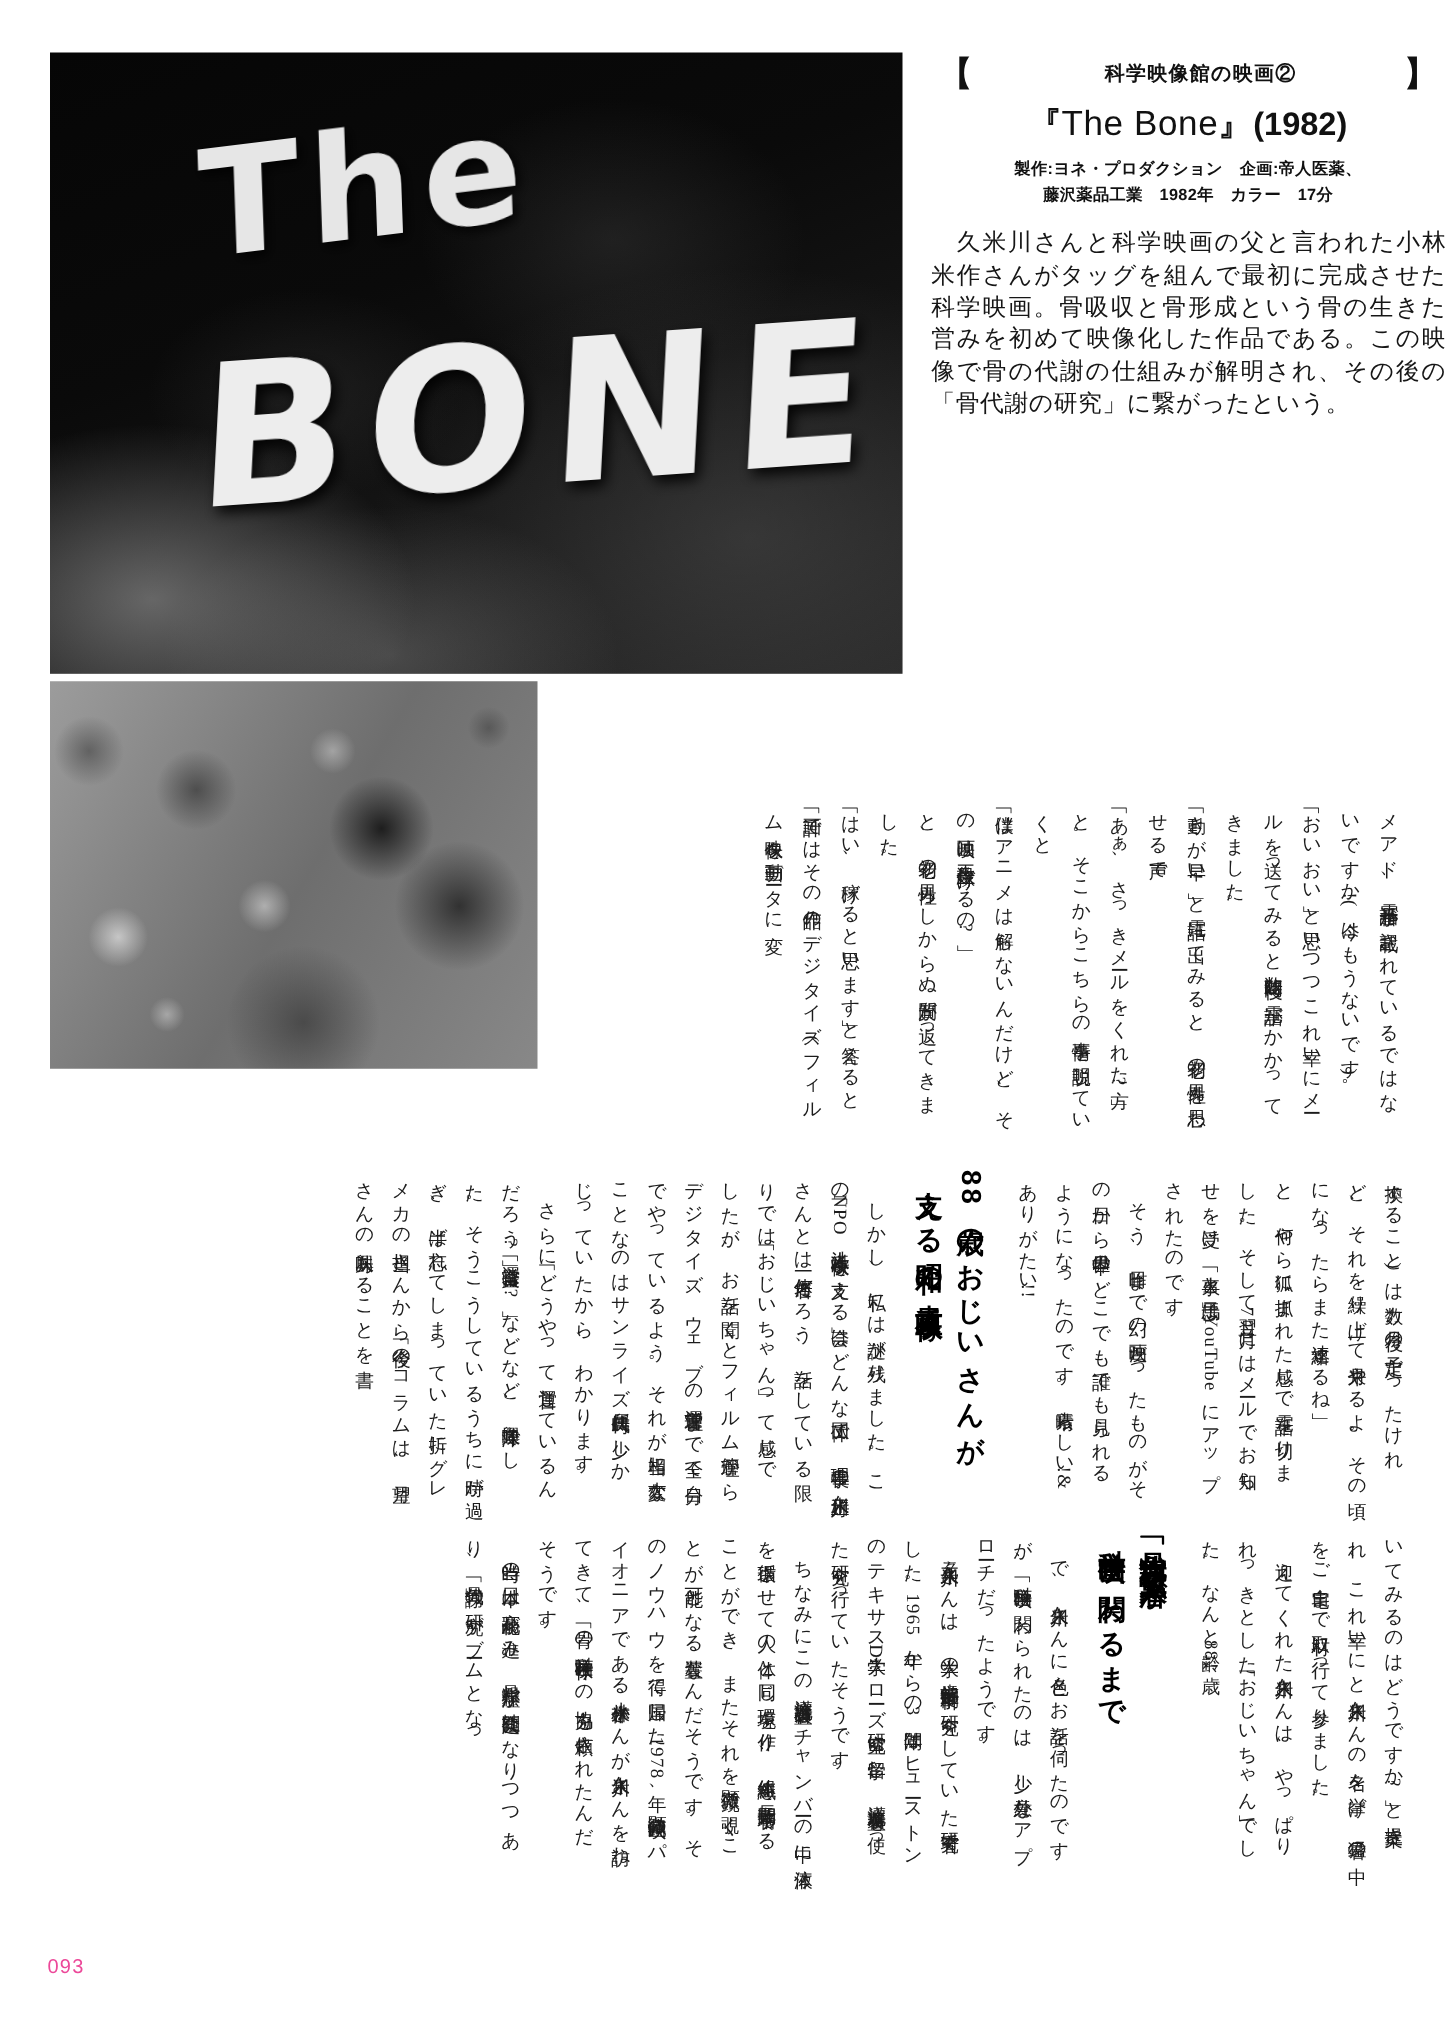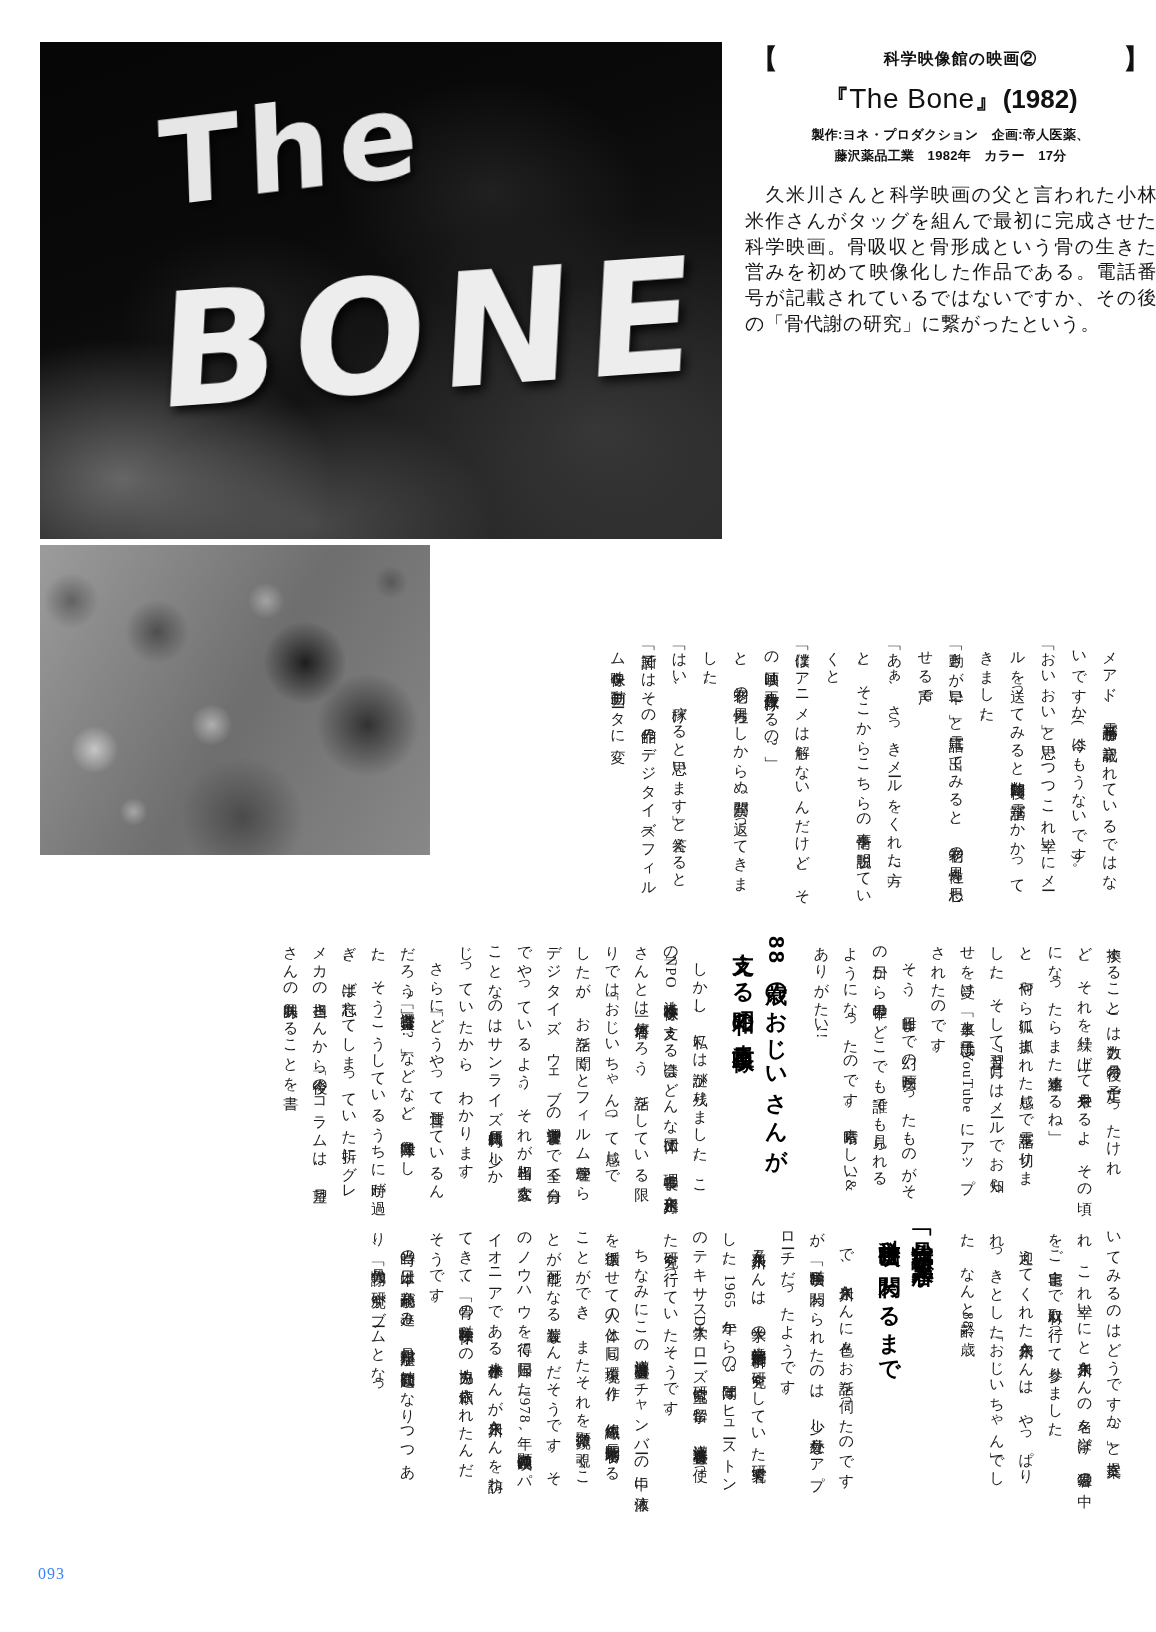--- a/index.html
+++ b/index.html
@@ -62,22 +62,22 @@
   .v p{margin:0;}
   .plist{display:contents;}
   .v h3{font-family:"Liberation Sans",sans-serif;font-weight:bold;color:#000;
         font-size:22px;line-height:1.5;letter-spacing:2.5px;margin:0 13px;
         white-space:pre-line;}
   .v-mid{left:453px;top:641px;width:672px;height:258px;line-height:2.05;}
   .v-b1{left:38px;top:936px;width:1090px;height:258px;}
   .v-b2{left:38px;top:1222px;width:1090px;height:266px;}
 
   
-  .pageno{position:absolute;left:38px;top:1565px;font-family:Liberation Serif, serif;
-          font-size:16px;color:#3b82f6;letter-spacing:1px;}
+  .pageno{position:absolute;left:38px;top:1565px;font-family:Liberation Sans, sans-serif;
+          font-size:16px;color:#ec4899;letter-spacing:1px;}
 </style>
 </head>
 <body>
 
 <div class="page">
 
   <div class="film-still">
     <span class="film-title-the">The</span>
     <span class="film-title-bone">BONE</span>
   </div>
@@ -90,21 +90,21 @@
       <span class="hdr-series-label">科学映像館の映画②</span>
       <span class="hdr-bracket">】</span>
     </div>
     <div class="hdr-title-row">
       <span class="hdr-quote">『</span><span class="hdr-title">The Bone</span><span class="hdr-quote">』</span><span class="hdr-year">(1982)</span>
     </div>
     <p class="hdr-credits">製作:ヨネ・プロダクション　企画:帝人医薬、
 藤沢薬品工業　1982年　カラー　17分</p>
   </div>
 
-  <p class="intro">　久米川さんと科学映画の父と言われた小林米作さんがタッグを組んで最初に完成させた科学映画。骨吸収と骨形成という骨の生きた営みを初めて映像化した作品である。電話番号が記載されているではないですか、その後の「骨代謝の研究」に繋がったという。</p>
+  <p class="intro">　久米川さんと科学映画の父と言われた小林米作さんがタッグを組んで最初に完成させた科学映画。骨吸収と骨形成という骨の生きた営みを初めて映像化した作品である。この映像で骨の代謝の仕組みが解明され、その後の「骨代謝の研究」に繋がったという。</p>
 
   <div class="v v-mid">
     <div class="plist"><p>メアド、電話番号が記載されているではないですか!(今はもうないです)。</p><p>「おいおい」と思いつつこれ幸いにメールを送ってみると数時間後に電話がかかってきました。</p><p>「動きが早い!」と電話に出てみると、初老の男性を思わせる声で</p><p>「あぁ、さっきメールをくれた方?」</p><p>と。そこからこちらの事情を説明していくと</p><p>「僕はアニメは解らないんだけど、その映画は再生数稼げるの?」</p><p>と、初老の男性らしからぬ質問が返ってきました。</p><p>「はい、稼げると思います」と答えると</p><p>「計画ではその作品のデジタイズ(フィルム映像を動画データに変</p></div>
   </div>
 
   <div class="v v-b1">
     <div class="plist"><p>換すること)は数カ月後の予定だったけれど、それを繰り上げて来月やるよ。その頃になったらまた連絡するね」</p><p>と、何やら狐に抓まれた感じで電話を切りました。そして翌月7月にはメールでお知らせを受け、「火事と子馬」はYouTubeにアップされたのです。</p><p>　そう、昨日まで幻の映画だったものがその日から世界中のどこでも誰でも見られるようになったのです。素晴らしい!&amp;ありがたい!!</p></div>
     <h3>88歳のおじいさんが
 支える昭和の貴重映像</h3>
     <div class="plist"><p>　しかし、私には謎が残りました。この「NPO法人科学映像を支える会」はどんな団体で、理事長の久米川正好さんとは一体何者だろう、話をしている限りでは「おじいちゃん」って感じでしたが、お話を聞くとフィルム管理からデジタイズ、ウェブの運営管理まで全て自分でやっているよう。それが相当に大変なことなのはサンライズ所属時代に少しかじっていたから、わかります。</p><p>　さらに「どうやって運営しているんだろう?」「運営資金は??」などなど、興味津々でした。そうこうしているうちに時が過ぎ、半ば忘れてしまっていた折にグレメカの担当さんから「今後のコラムは、望月さんの興味あることを書</p></div>

